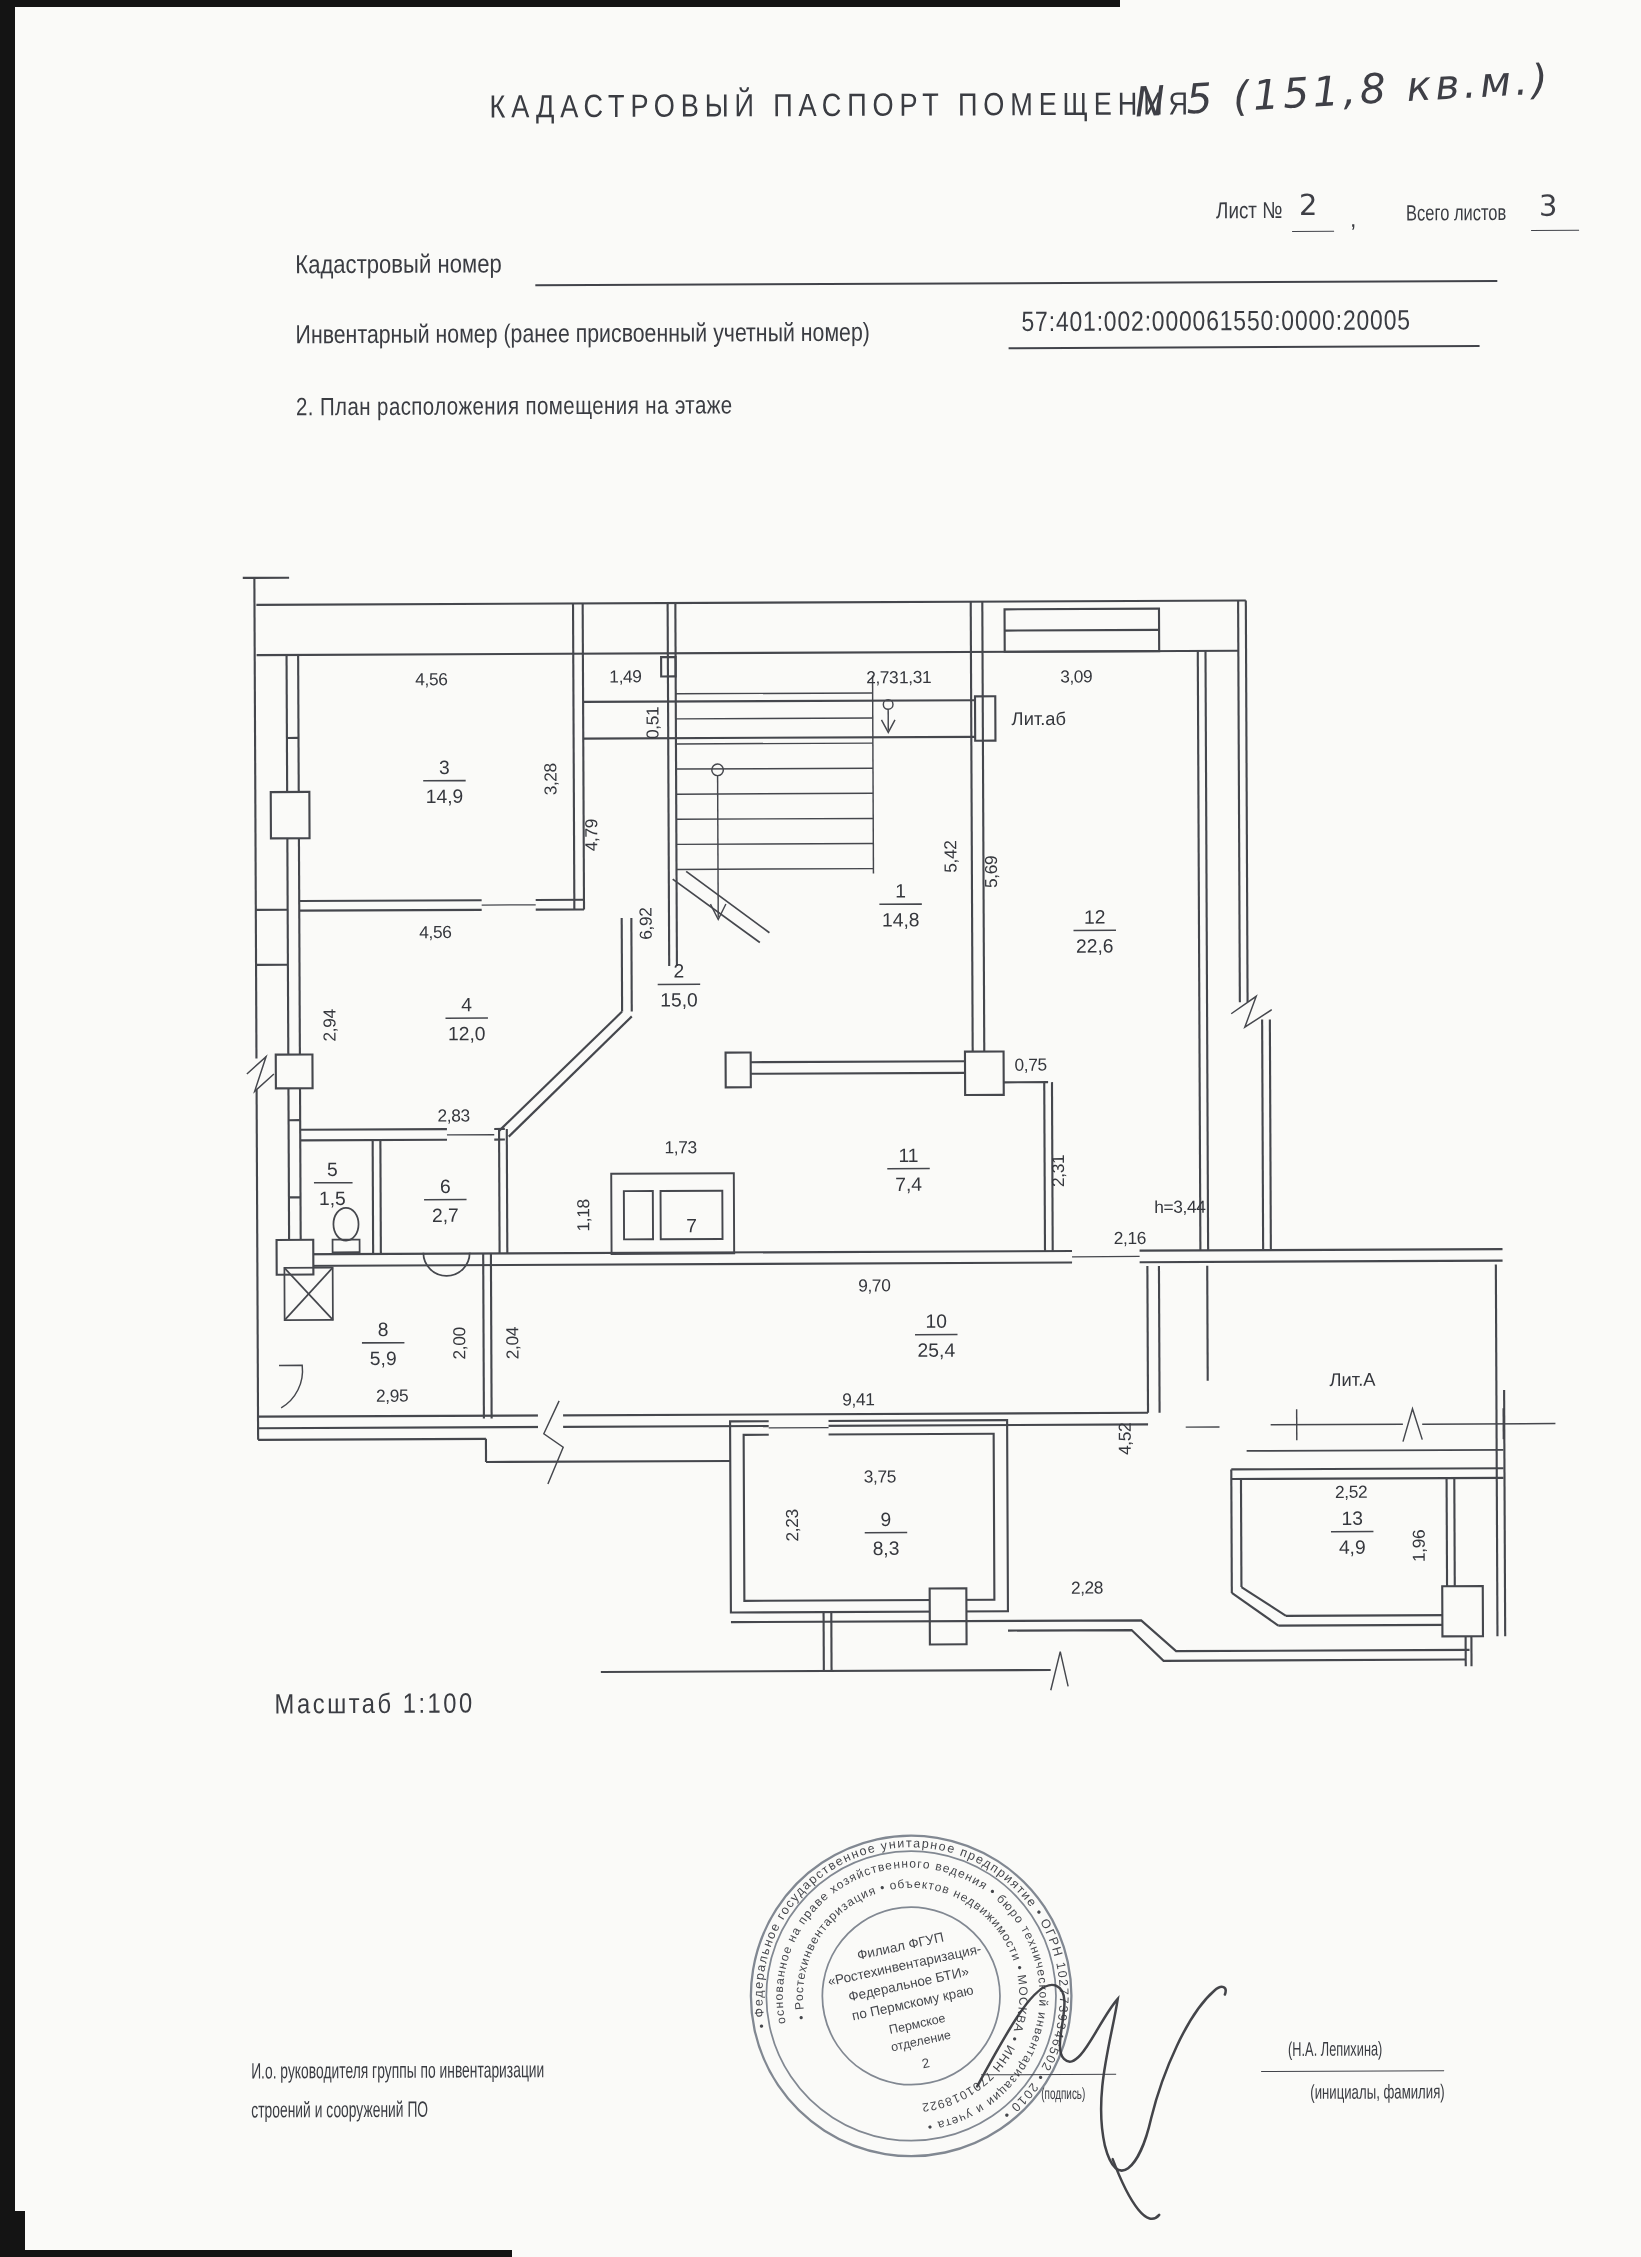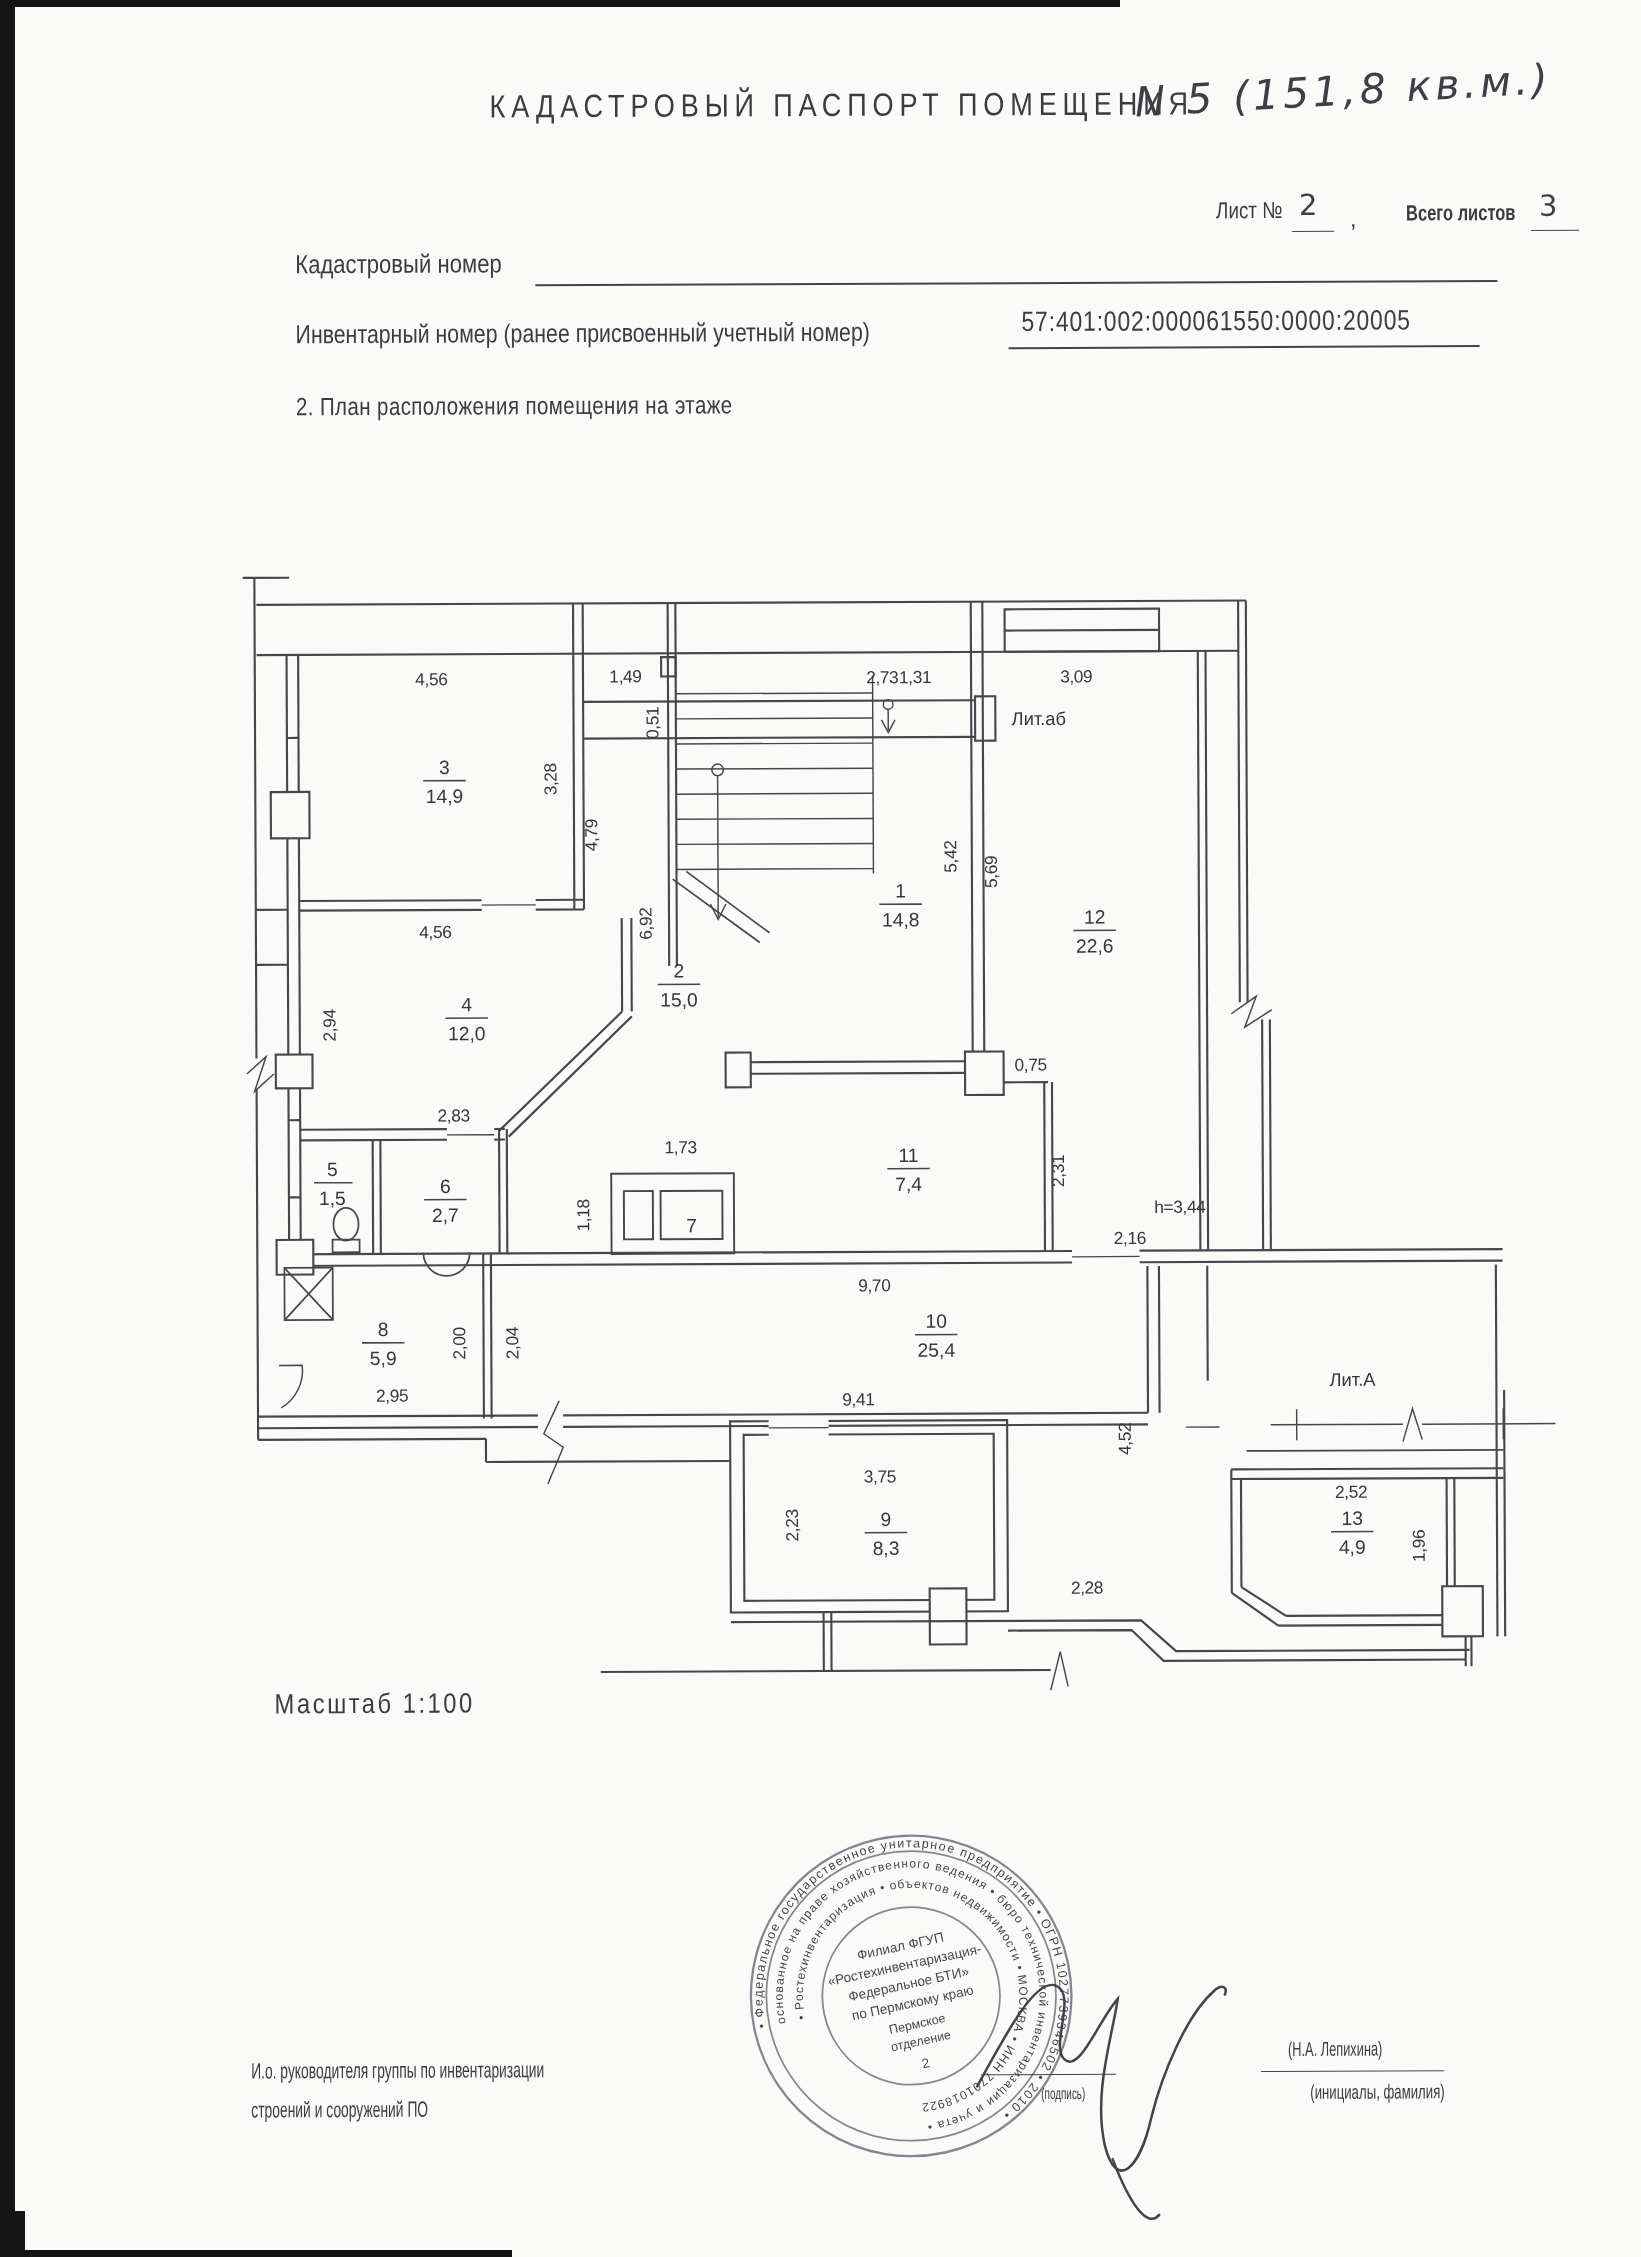--- a/index.html
+++ b/index.html
@@ -37,21 +37,21 @@
     <span class="cond" style="transform:scaleX(0.82);">Лист №</span>
   </div>
   <div class="t hw" style="left:1303px; top:193px; font-size:29px; font-style:normal; font-family:'DejaVu Sans',sans-serif;">
     <span>2</span>
   </div>
   <div class="rule" style="left:1296px; top:233px; width:42px;"></div>
   <div class="t" style="left:1354px; top:210px; font-size:23px;">
     <span>,</span>
   </div>
 
-  <div class="t" style="left:1410px; top:205px; font-size:22px;font-weight:bold;">
+  <div class="t" style="left:1410px; top:205px; font-size:22px;">
     <span class="cond" style="transform:scaleX(0.75);">Всего листов</span>
   </div>
   <div class="t hw" style="left:1543px; top:195px; font-size:29px; font-style:normal; font-family:'DejaVu Sans',sans-serif;">
     <span>3</span>
   </div>
   <div class="rule" style="left:1535px; top:233px; width:48px;"></div>
 
   <div class="t" style="left:299px; top:249px; font-size:26px;">
     <span class="cond" style="transform:scaleX(0.85);">Кадастровый номер</span>
   </div>

